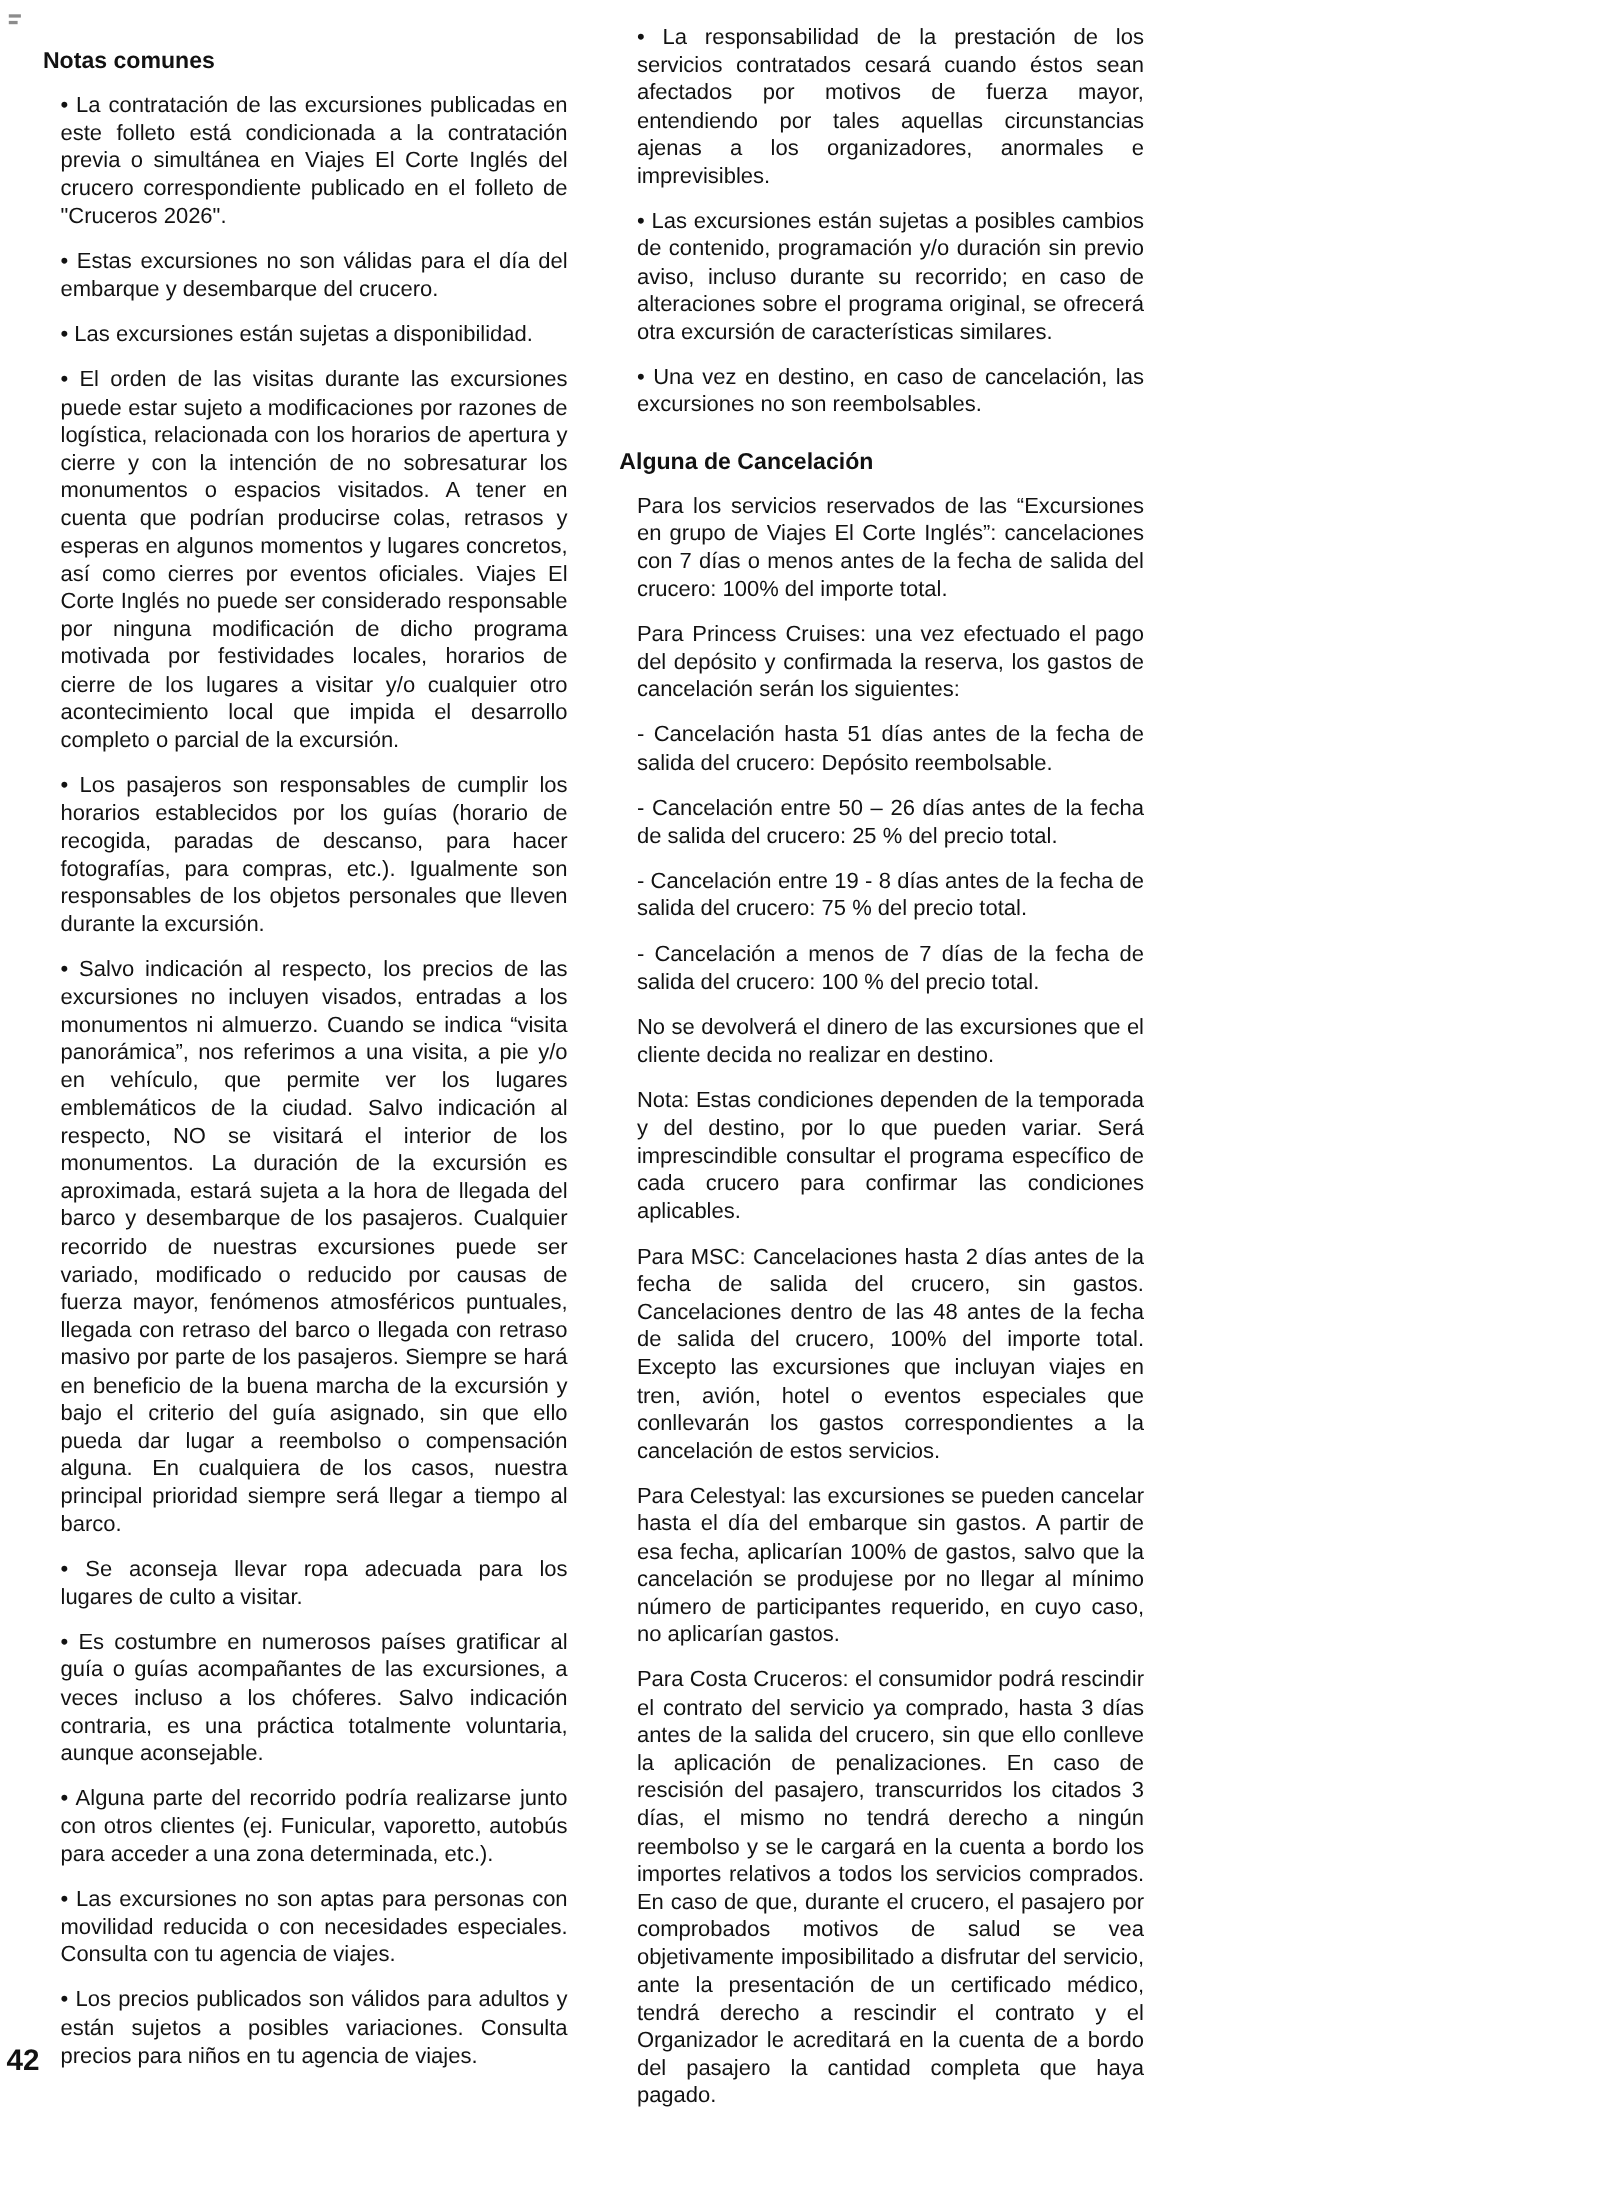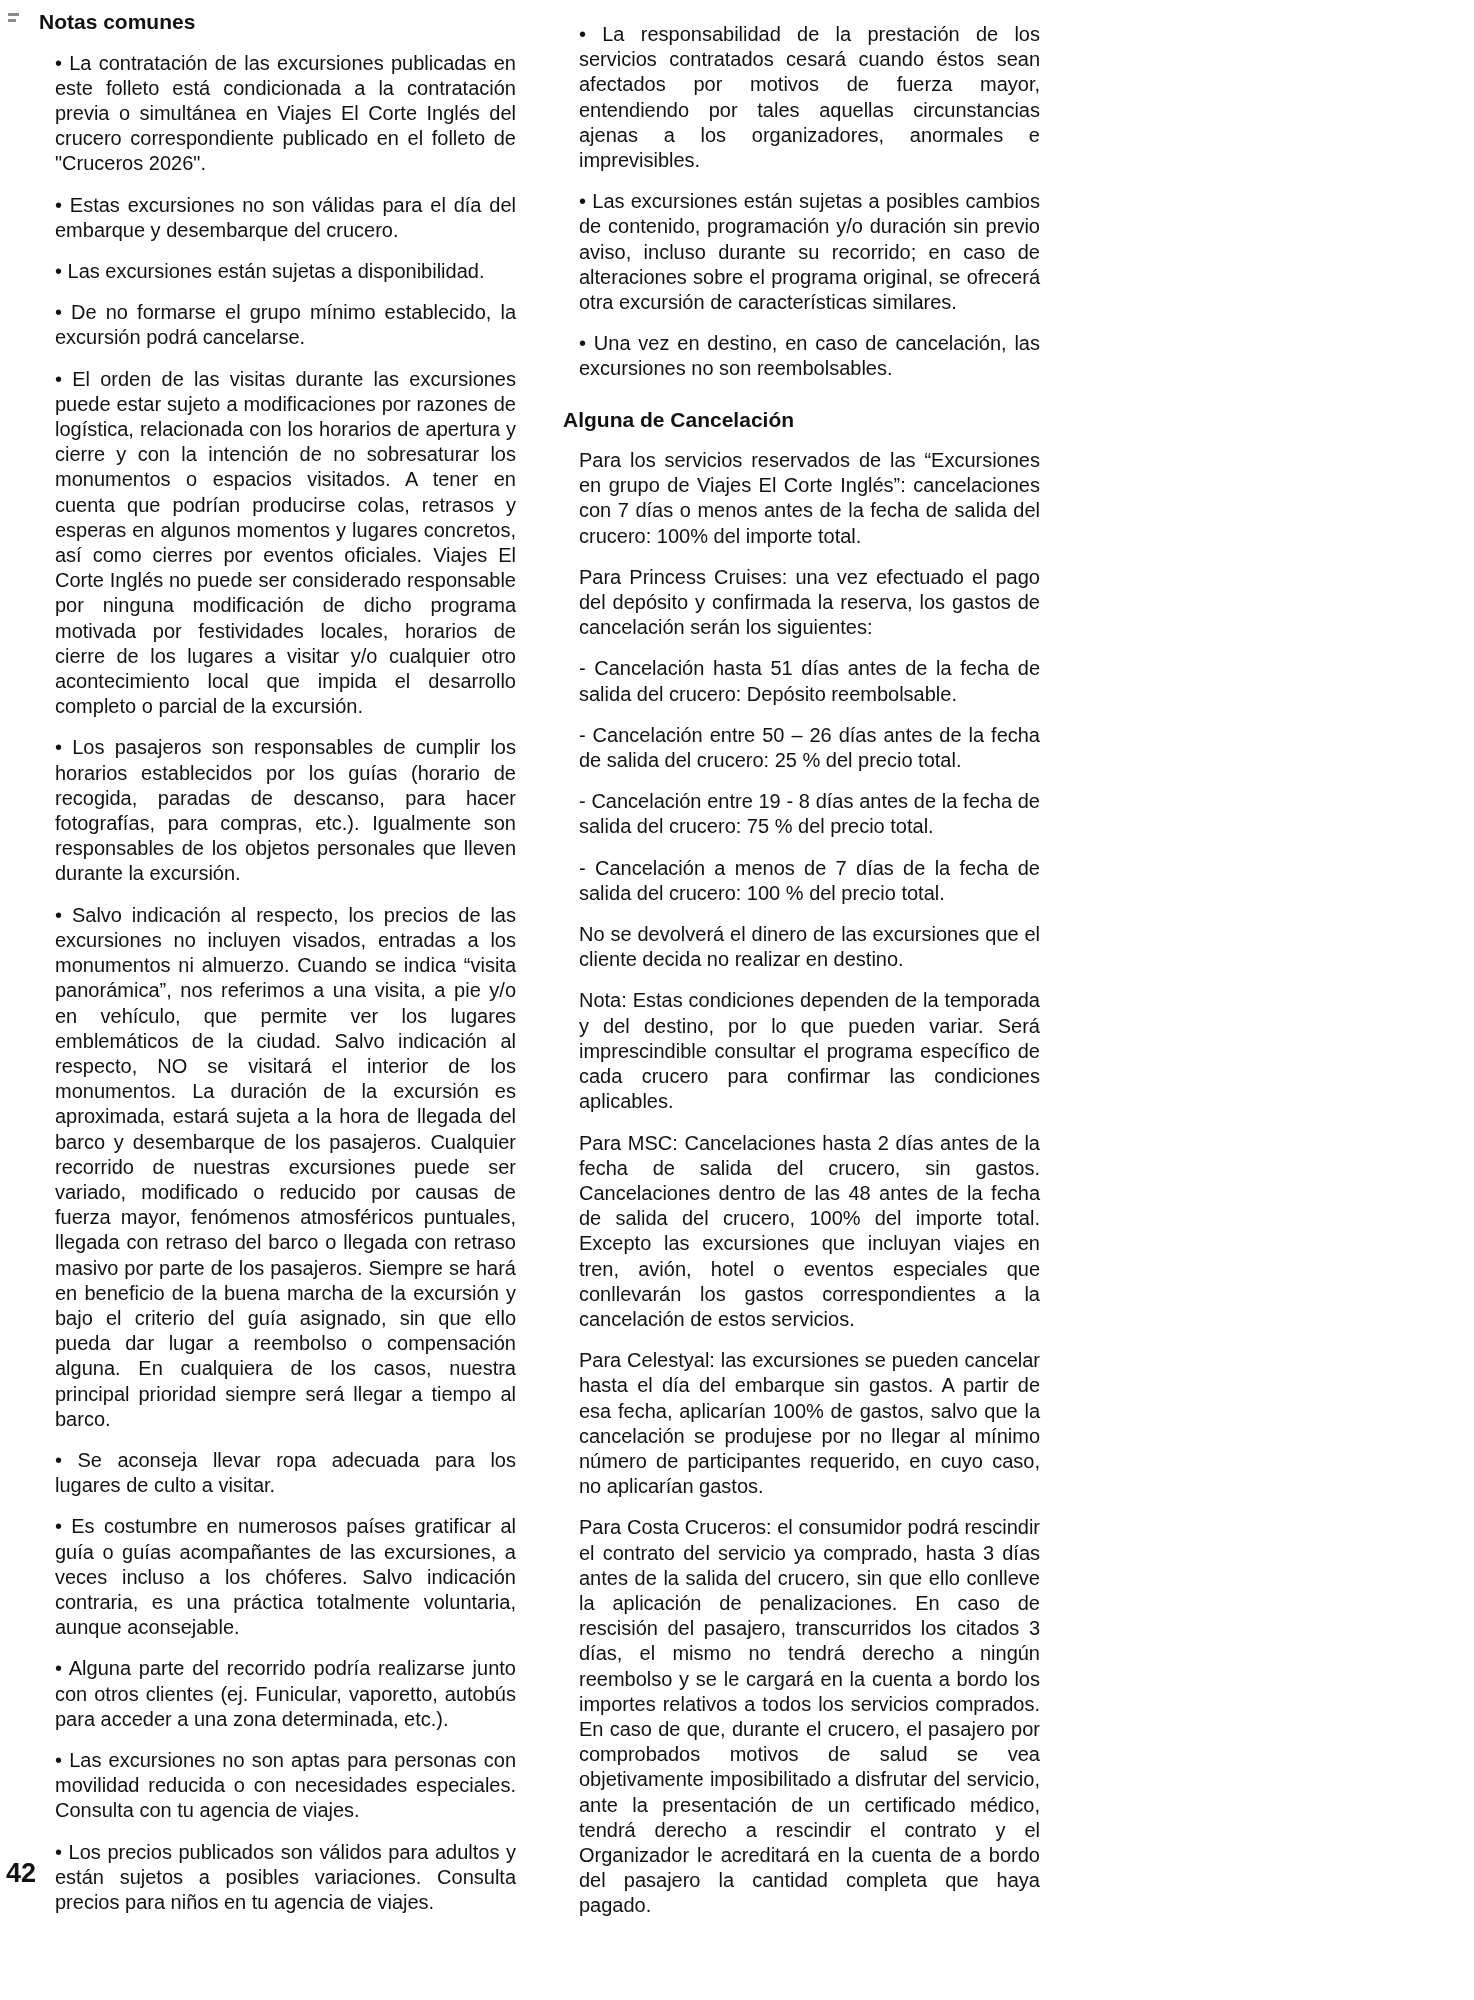--- a/index.html
+++ b/index.html
@@ -77,21 +77,20 @@
       <i></i>
   </div>
 
   <div class="columns">
 
     <div class="col">
       <h2 class="heading">Notas comunes</h2>
       <p>• La contratación de las excursiones publicadas en este folleto está condicionada a la contratación previa o simultánea en Viajes El Corte Inglés del crucero correspondiente publicado en el folleto de "Cruceros 2026".</p>
       <p>• Estas excursiones no son válidas para el día del embarque y desembarque del crucero.</p>
       <p>• Las excursiones están sujetas a disponibilidad.</p>
-      <p>• De no formarse el grupo mínimo establecido, la excursión podrá cancelarse.</p>
       <p>• El orden de las visitas durante las excursiones puede estar sujeto a modificaciones por razones de logística, relacionada con los horarios de apertura y cierre y con la intención de no sobresaturar los monumentos o espacios visitados. A tener en cuenta que podrían producirse colas, retrasos y esperas en algunos momentos y lugares concretos, así como cierres por eventos oficiales. Viajes El Corte Inglés no puede ser considerado responsable por ninguna modificación de dicho programa motivada por festividades locales, horarios de cierre de los lugares a visitar y/o cualquier otro acontecimiento local que impida el desarrollo completo o parcial de la excursión.</p>
       <p>• Los pasajeros son responsables de cumplir los horarios establecidos por los guías (horario de recogida, paradas de descanso, para hacer fotografías, para compras, etc.). Igualmente son responsables de los objetos personales que lleven durante la excursión.</p>
       <p>• Salvo indicación al respecto, los precios de las excursiones no incluyen visados, entradas a los monumentos ni almuerzo. Cuando se indica “visita panorámica”, nos referimos a una visita, a pie y/o en vehículo, que permite ver los lugares emblemáticos de la ciudad. Salvo indicación al respecto, NO se visitará el interior de los monumentos. La duración de la excursión es aproximada, estará sujeta a la hora de llegada del barco y desembarque de los pasajeros. Cualquier recorrido de nuestras excursiones puede ser variado, modificado o reducido por causas de fuerza mayor, fenómenos atmosféricos puntuales, llegada con retraso del barco o llegada con retraso masivo por parte de los pasajeros. Siempre se hará en beneficio de la buena marcha de la excursión y bajo el criterio del guía asignado, sin que ello pueda dar lugar a reembolso o compensación alguna. En cualquiera de los casos, nuestra principal prioridad siempre será llegar a tiempo al barco.</p>
       <p>• Se aconseja llevar ropa adecuada para los lugares de culto a visitar.</p>
       <p>• Es costumbre en numerosos países gratificar al guía o guías acompañantes de las excursiones, a veces incluso a los chóferes. Salvo indicación contraria, es una práctica totalmente voluntaria, aunque aconsejable.</p>
       <p>• Alguna parte del recorrido podría realizarse junto con otros clientes (ej. Funicular, vaporetto, autobús para acceder a una zona determinada, etc.).</p>
       <p>• Las excursiones no son aptas para personas con movilidad reducida o con necesidades especiales. Consulta con tu agencia de viajes.</p>
       <p>• Los precios publicados son válidos para adultos y están sujetos a posibles variaciones. Consulta precios para niños en tu agencia de viajes.</p>
     </div>
 

